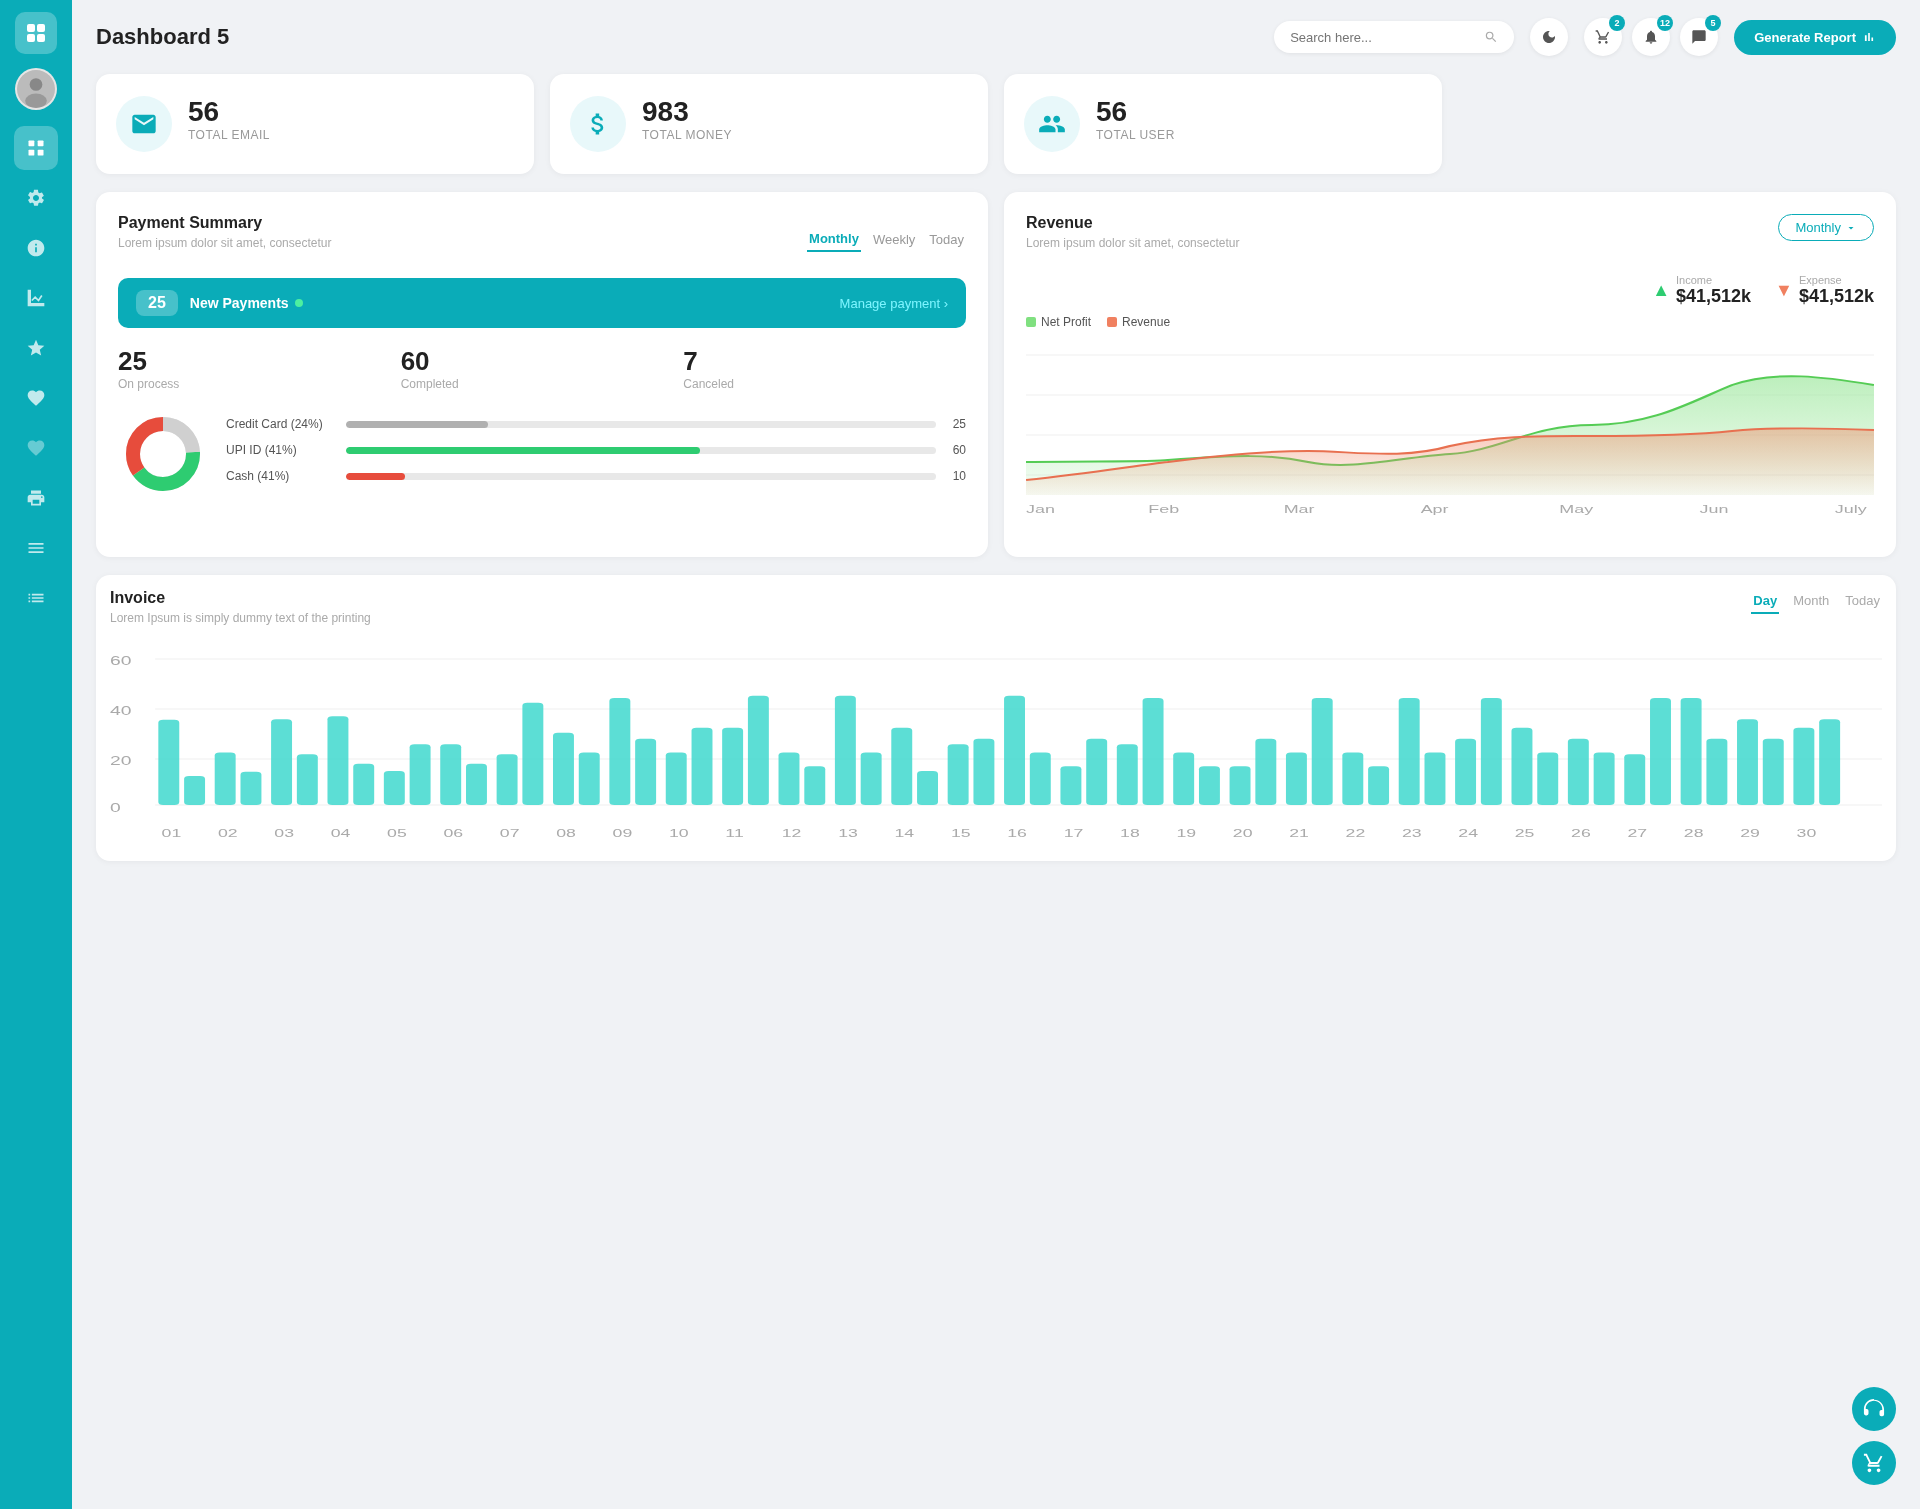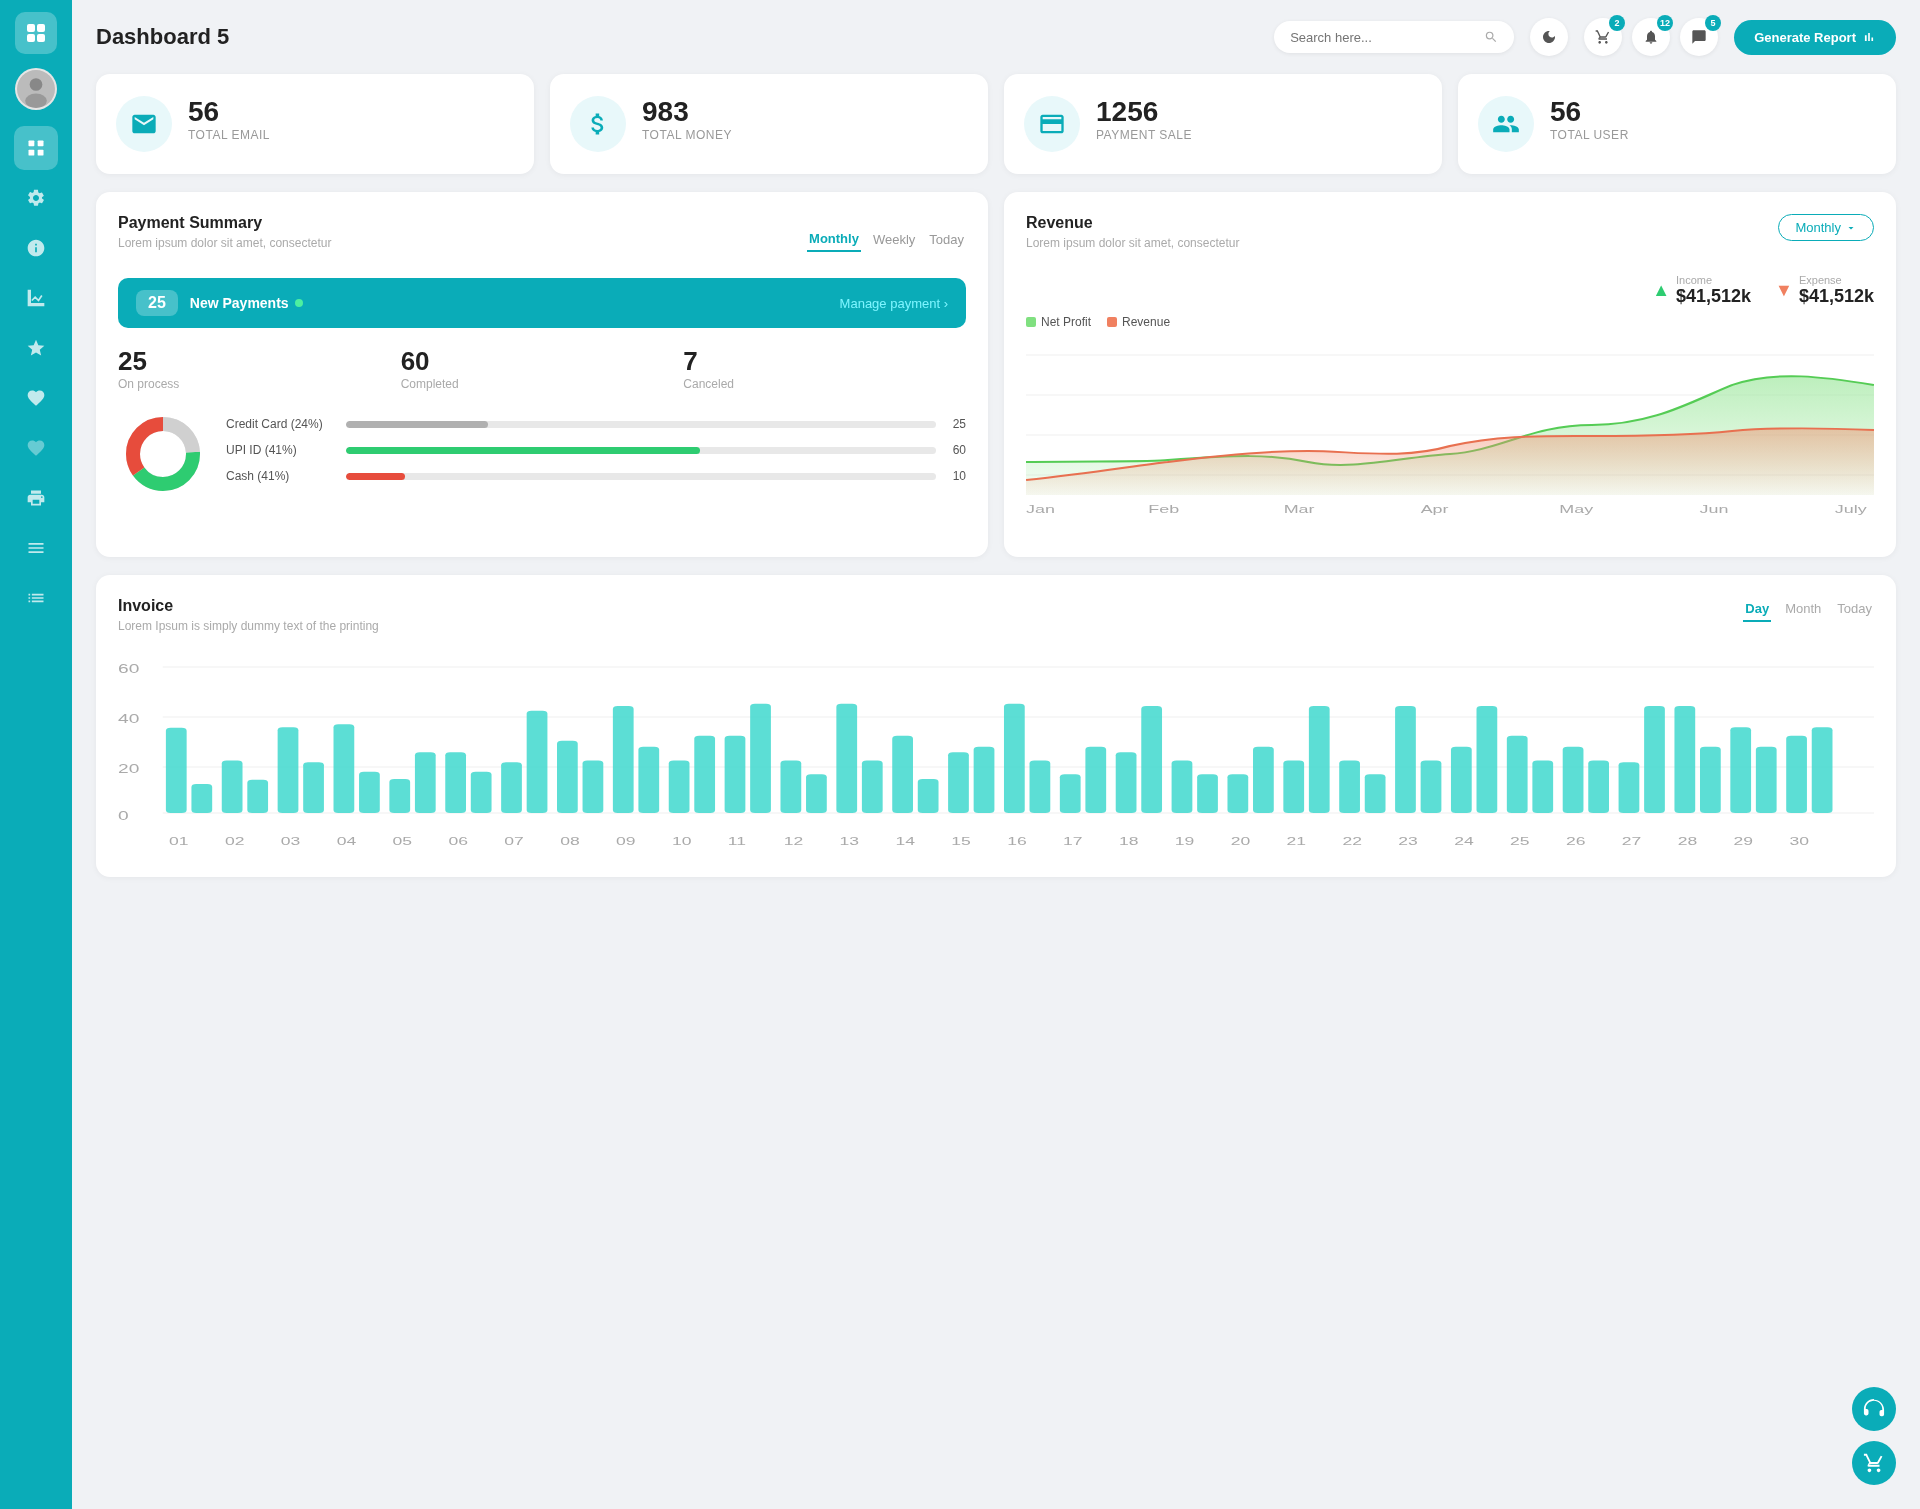--- a/index.html
+++ b/index.html
@@ -235,21 +235,21 @@
     .ie-value { font-size: 18px; font-weight: 700; color: #222; }
 
     .legend-row { display: flex; gap: 16px; margin-bottom: 6px; }
     .legend-item { display: flex; align-items: center; gap: 5px; font-size: 12px; color: #555; }
     .legend-dot { width: 10px; height: 10px; border-radius: 2px; }
 
     
     .invoice-card {
       background: white;
       border-radius: 14px;
-      padding: 22px;
+      padding: 14px;
       box-shadow: 0 1px 6px rgba(0,0,0,0.05);
     }
     .invoice-header { display: flex; align-items: flex-start; justify-content: space-between; margin-bottom: 6px; }
     .invoice-tabs { display: flex; gap: 12px; }
     .inv-tab { font-size: 13px; color: #aaa; cursor: pointer; padding: 4px 2px; }
     .inv-tab.active { color: #0aacb8; font-weight: 600; border-bottom: 2px solid #0aacb8; }
 
     
     .float-btns { position: fixed; bottom: 24px; right: 24px; display: flex; flex-direction: column; gap: 10px; z-index: 200; }
     .float-btn {
@@ -399,31 +399,20 @@
         <svg width="28" height="28" fill="#0aacb8" viewBox="0 0 24 24">
             <path d="M11.8 10.9c-2.27-.59-3-1.2-3-2.15 0-1.09 1.01-1.85 2.7-1.85 1.78 0 2.44.85 2.5 2.1h2.21c-.07-1.72-1.12-3.3-3.21-3.81V3h-3v2.16c-1.94.42-3.5 1.68-3.5 3.61 0 2.31 1.91 3.46 4.7 4.13 2.5.6 3 1.48 3 2.41 0 .69-.49 1.79-2.7 1.79-2.06 0-2.87-.92-2.98-2.1h-2.2c.12 2.19 1.76 3.42 3.68 3.83V21h3v-2.15c1.95-.37 3.5-1.5 3.5-3.55 0-2.84-2.43-3.81-4.7-4.4z"></path>
           </svg>
       </div>
       <div>
         <div class="stat-number">983</div>
         <div class="stat-label">TOTAL MONEY</div>
       </div>
     </div>
 
-    <div class="stat-card">
-      <div class="stat-icon">
-        <svg width="28" height="28" fill="#0aacb8" viewBox="0 0 24 24">
-            <path d="M20 4H4c-1.11 0-1.99.89-1.99 2L2 18c0 1.11.89 2 2 2h16c1.11 0 2-.89 2-2V6c0-1.11-.89-2-2-2zm0 14H4v-6h16v6zm0-10H4V6h16v2z"></path>
-          </svg>
-      </div>
-      <div>
-        <div class="stat-number">1256</div>
-        <div class="stat-label">PAYMENT SALE</div>
-      </div>
-    </div>
 
     <div class="stat-card">
       <div class="stat-icon">
         <svg width="28" height="28" fill="#0aacb8" viewBox="0 0 24 24">
             <path d="M16 11c1.66 0 2.99-1.34 2.99-3S17.66 5 16 5c-1.66 0-3 1.34-3 3s1.34 3 3 3zm-8 0c1.66 0 2.99-1.34 2.99-3S9.66 5 8 5C6.34 5 5 6.34 5 8s1.34 3 3 3zm0 2c-2.33 0-7 1.17-7 3.5V19h14v-2.5c0-2.33-4.67-3.5-7-3.5zm8 0c-.29 0-.62.02-.97.05 1.16.84 1.97 1.97 1.97 3.45V19h6v-2.5c0-2.33-4.67-3.5-7-3.5z"></path>
           </svg>
       </div>
       <div>
         <div class="stat-number">56</div>
         <div class="stat-label">TOTAL USER</div>

